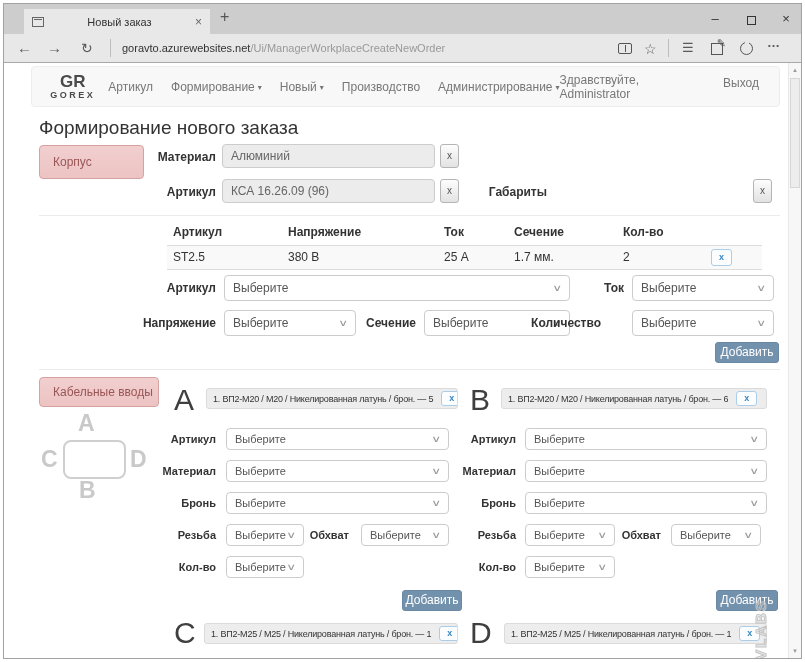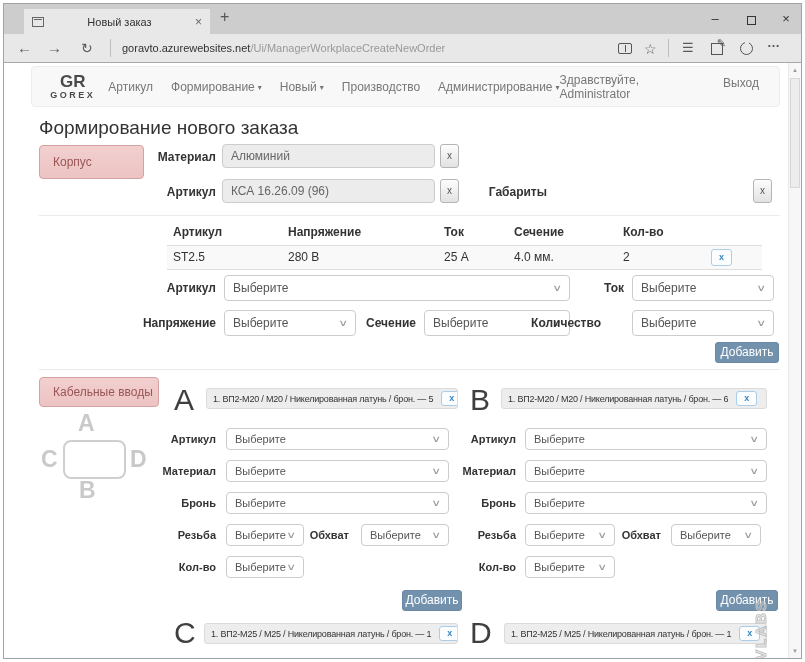--- a/index.html
+++ b/index.html
@@ -185,23 +185,23 @@
           <th>Напряжение</th>
           <th>Ток</th>
           <th>Сечение</th>
           <th>Кол-во</th>
           <th></th>
         </tr>
       </thead>
       <tbody>
         <tr>
           <td>ST2.5</td>
-          <td>280 В</td>
+          <td>380 В</td>
           <td>25 А</td>
-          <td>4.0 мм.</td>
+          <td>1.7 мм.</td>
           <td>2</td>
           <td><span class="xblue">x</span></td>
         </tr>
       </tbody>
     </table>
 
     <div class="flabel" style="left:120px; top:218px; width:92px;">Артикул</div>
     <div class="sel h26" style="left:220px; top:212px; width:346px;">
           <span>Выберите</span>
           <span class="cv">∨</span>

